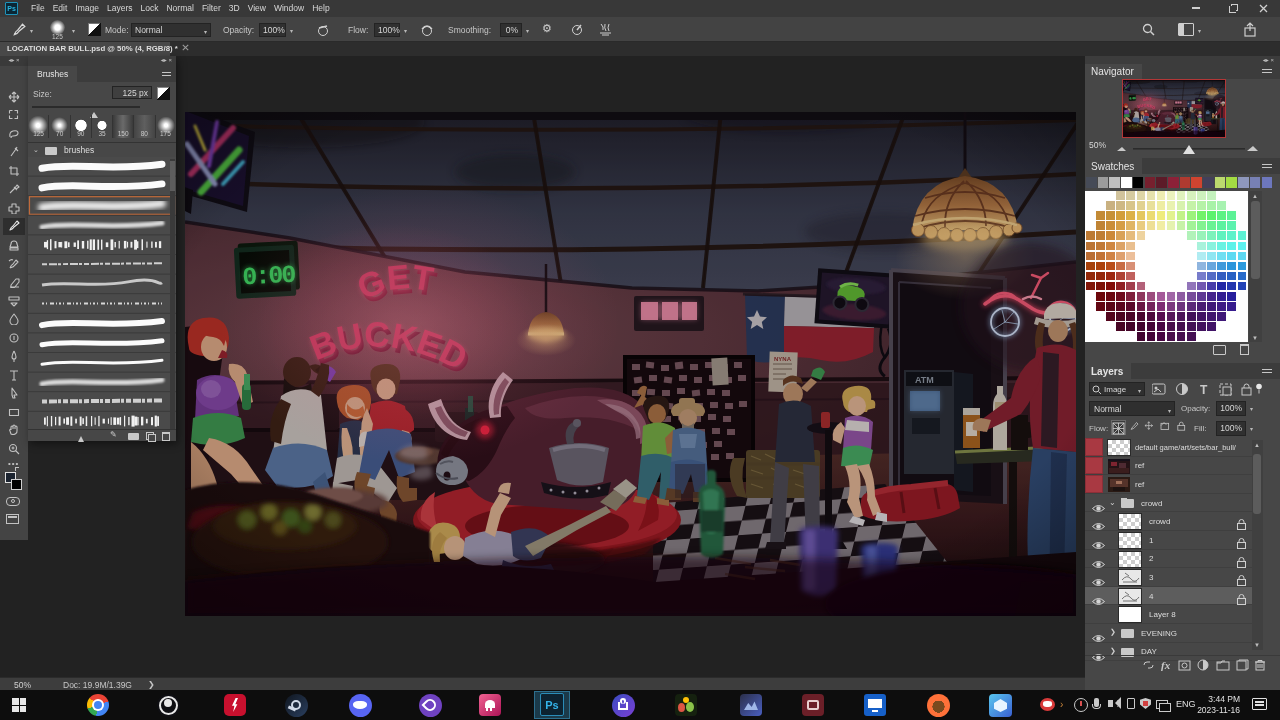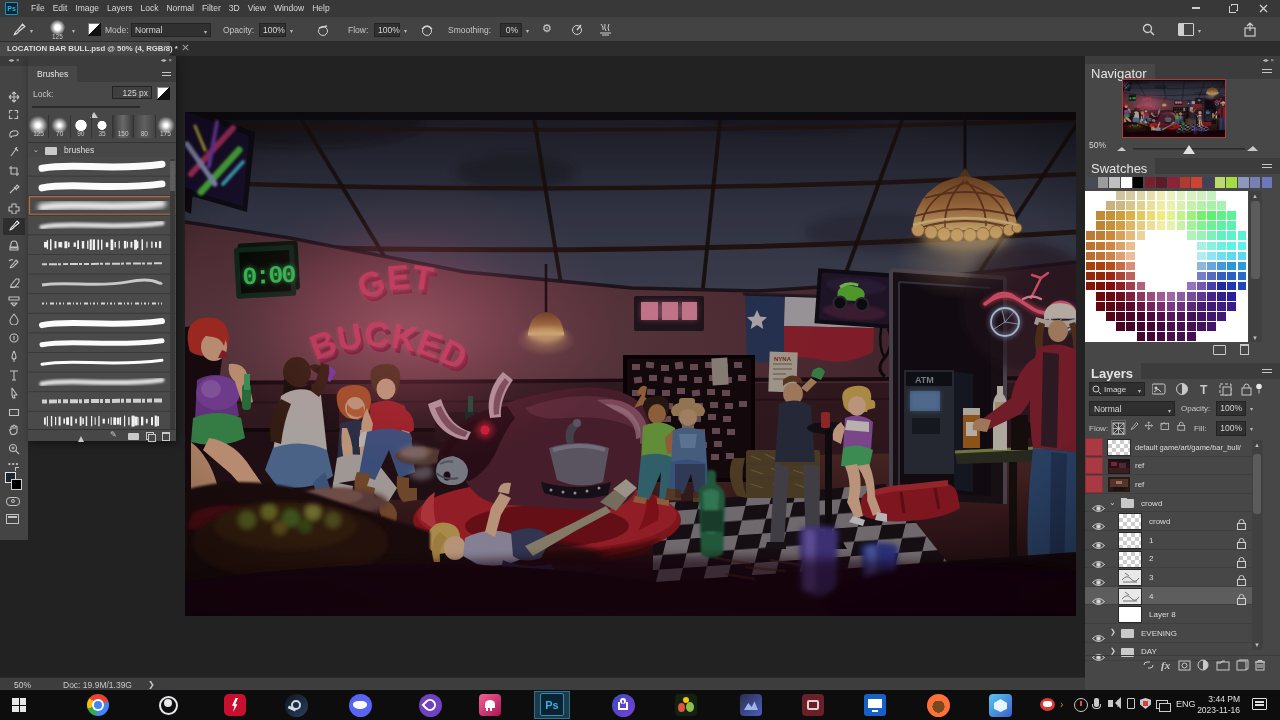--- a/index.html
+++ b/index.html
@@ -1,19 +1,19 @@
 <!DOCTYPE html>
 <html><head><meta charset="utf-8"><style>
 *{margin:0;padding:0;box-sizing:border-box}
 body{width:1280px;height:720px;overflow:hidden;font-family:"Liberation Sans",sans-serif;background:#222;position:relative}
 .abs{position:absolute}
 .lbl{color:#c6c6c6;font-size:8.5px}
 .box{background:#303030;border:1px solid #232323;color:#d6d6d6;font-size:8.5px;text-align:right;padding:1px 3px}
 .caret{color:#b8b8b8;font-size:6px}
-.tab{background:#484848;color:#e4e4e4;font-size:13px}
+.tab{background:#484848;color:#e4e4e4;font-size:10px}
 .phead{background:#3c3c3c}
 </style></head><body>
 
 <div class="abs" style="left:0;top:0;width:1280px;height:17px;background:#383838">
   <div class="abs" style="left:5px;top:2px;width:13px;height:13px;background:#0b2735;border:1px solid #1e93ba;border-radius:1px;color:#2ab4dd;font-size:7px;font-weight:bold;text-align:center;line-height:11px">Ps</div>
   <div class="abs" style="left:31px;top:3px;color:#d8d8d8;font-size:8.5px;display:flex;gap:8px">
     <span>File</span>
       <span>Edit</span>
       <span>Image</span>
       <span>Layers</span>
@@ -751,21 +751,21 @@
     <div style="position:absolute;left:6px;top:458px;width:13px;height:10px;border:1px solid #c2c2c2"></div>
     <div style="position:absolute;left:8px;top:460px;width:9px;height:2px;background:#c2c2c2"></div>
 </div>
 
 <div class="abs" style="left:28px;top:56px;width:148px;height:385px;background:#474747;box-shadow:2px 3px 8px rgba(0,0,0,0.45)">
   <div class="phead abs" style="left:0;top:0;width:148px;height:10px;color:#bdbdbd;font-size:6px;text-align:right;padding-right:4px">◂▸ ×</div>
   <div class="abs" style="left:0;top:10px;width:148px;height:16px;background:#3c3c3c">
      <div class="abs tab" style="left:0;top:0;height:16px;padding:3px 9px 0 9px;font-size:8.5px;background:#474747">Brushes</div>
      <div class="abs" style="right:5px;top:6px;width:9px;height:1.2px;background:#c6c6c6;box-shadow:0 3px 0 #c6c6c6"></div>
   </div>
-  <span class="abs lbl" style="left:5px;top:33px">Lock:</span>
+  <span class="abs lbl" style="left:5px;top:33px">Size:</span>
   <div class="abs box" style="left:84px;top:30px;width:40px;height:13px;background:#3f3f3f">125 px</div>
   <div class="abs" style="left:129px;top:31px;width:13px;height:13px;background:#fff;border:1px solid #888"></div>
   <div class="abs" style="left:129px;top:31px;width:13px;height:13px;background:linear-gradient(135deg,transparent 0 48%,#111 48%)"></div>
   <div class="abs" style="left:4px;top:50px;width:108px;height:2px;background:#2b2b2b"></div>
   <div class="abs" style="left:62px;top:52px;width:0;height:0;border:4px solid transparent;border-bottom:6px solid #c9c9c9"></div>
 
   <div class="abs" style="left:0;top:59px;width:148px;height:23px;display:flex">
     <div style="flex:1;border-right:1px solid #333;background:radial-gradient(circle at 50% 45%,#fff 0 12%,rgba(255,255,255,0) 60%)"></div>
     <div style="flex:1;border-right:1px solid #333;background:radial-gradient(circle at 50% 45%,#fff 0 8%,rgba(255,255,255,0) 50%)"></div>
     <div style="flex:1;border-right:1px solid #333;background:radial-gradient(circle at 50% 45%,#fff 0 33%,rgba(255,255,255,0) 37%)"></div>
@@ -1804,21 +1804,21 @@
         <rect x="0" y="4" width="4" height="4" fill="#cdcdcd"></rect>
         <rect x="8" y="4" width="4" height="4" fill="#cdcdcd"></rect>
         <rect x="16" y="4" width="4" height="4" fill="#cdcdcd"></rect>
         <rect x="4" y="8" width="4" height="4" fill="#cdcdcd"></rect>
         <rect x="12" y="8" width="4" height="4" fill="#cdcdcd"></rect>
         <rect x="20" y="8" width="4" height="4" fill="#cdcdcd"></rect>
         <rect x="0" y="12" width="4" height="4" fill="#cdcdcd"></rect>
         <rect x="8" y="12" width="4" height="4" fill="#cdcdcd"></rect>
         <rect x="16" y="12" width="4" height="4" fill="#cdcdcd"></rect>
       </svg></div>
-    <span style="position:absolute;left:50px;top:50%;transform:translateY(-50%);font-size:7.5px;color:#dcdcdc;white-space:nowrap">default game/art/game/bar_bull/</span>
+    <span style="position:absolute;left:50px;top:50%;transform:translateY(-50%);font-size:7.5px;color:#dcdcdc;white-space:nowrap">default game/art/sets/bar_bull/</span>
   </div>
 <div style="position:absolute;left:1085px;top:456.6px;width:167px;height:18.6px;border-bottom:1px solid #3f3f3f">
     <div style="position:absolute;left:0;top:0;width:18px;height:100%;background:#a93942;box-shadow:inset 0 0 0 1px #8c2f38"></div>
     <div style="position:absolute;left:23px;top:2px"><svg width="22" height="15" viewBox="0 0 22 15">
         <rect width="22" height="15" fill="#241316"></rect>
         <rect x="1" y="9" width="20" height="5" fill="#3a1d1d"></rect>
         <rect x="3" y="3" width="6" height="4" fill="#7e2430"></rect>
         <rect x="11" y="4" width="7" height="5" fill="#4e2a32"></rect>
         <rect x="0" y="0" width="22" height="2" fill="#151019"></rect>
       </svg></div>

